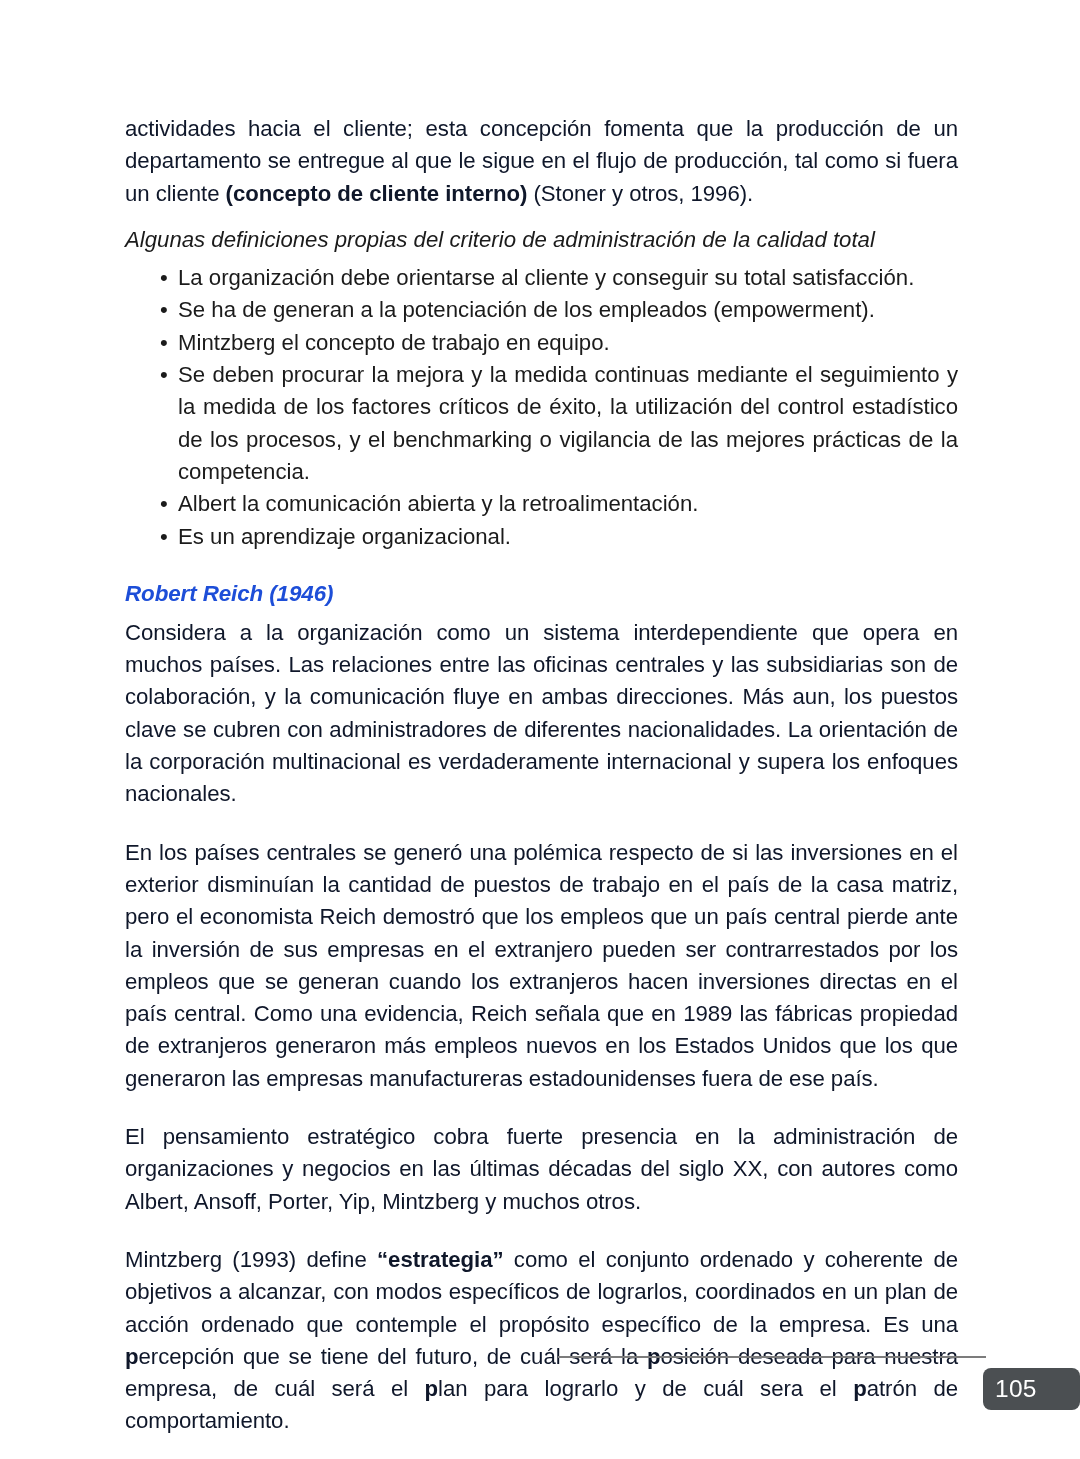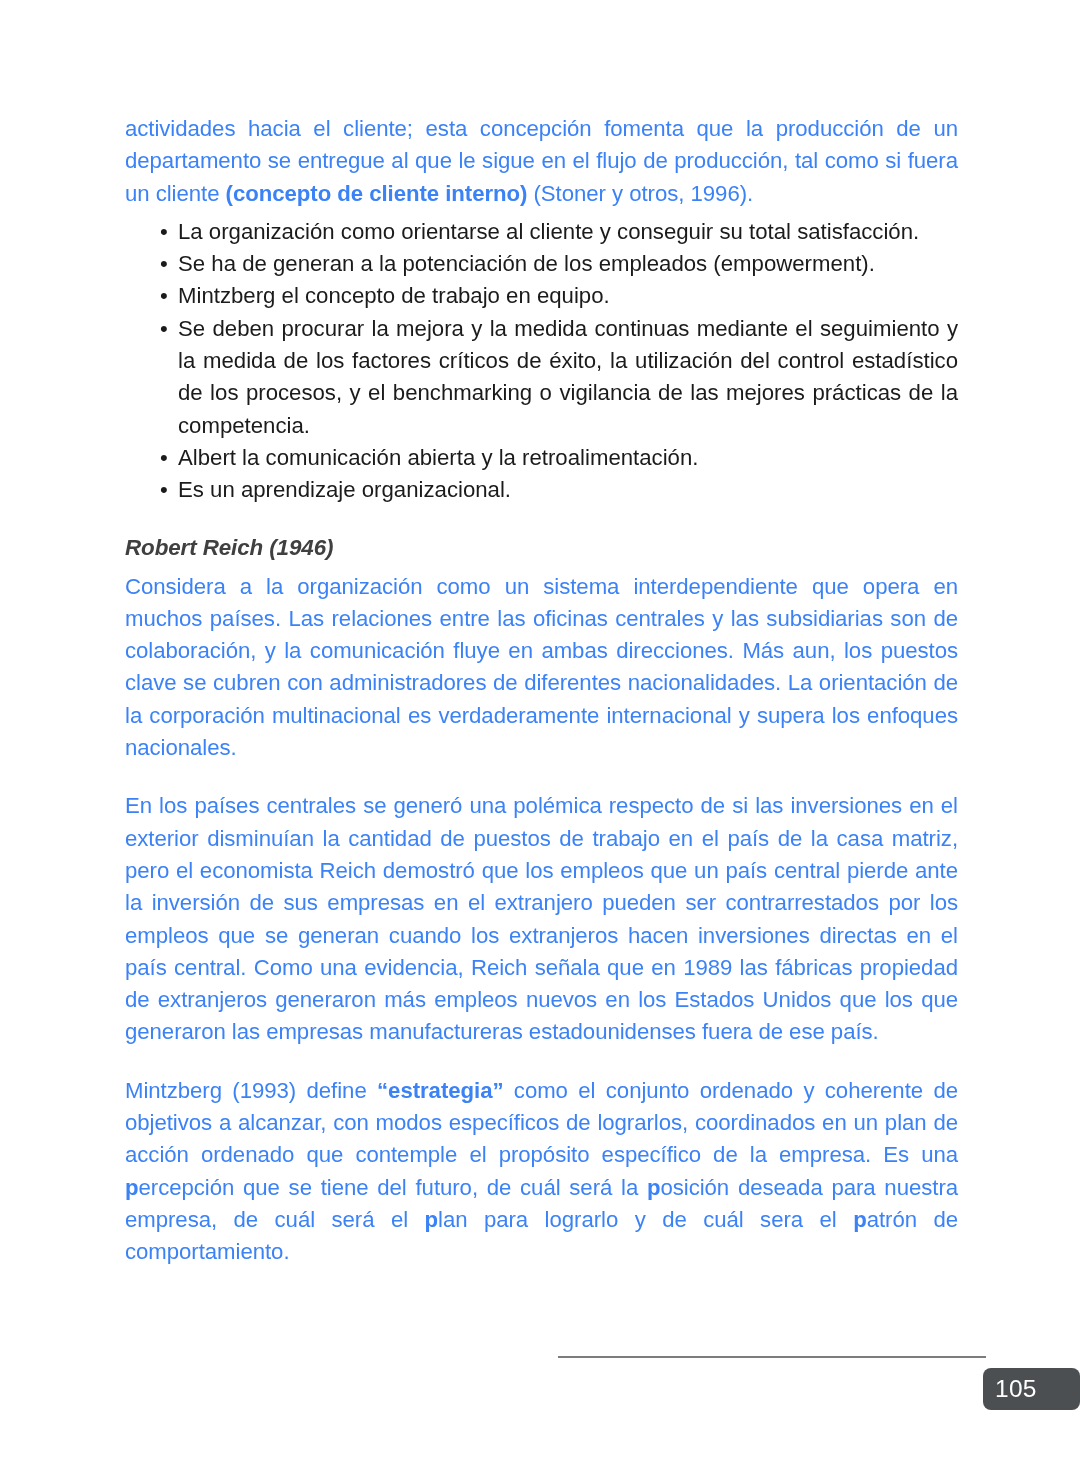--- a/index.html
+++ b/index.html
@@ -31,21 +31,21 @@
     width: 833px;
   }
 
   p.body-text {
     margin: 0 0 0 0;
     font-size: 22.2px;
     line-height: 32.3px;
     text-align: justify;
     text-justify: inter-word;
     letter-spacing: -0.05px;
-    color: #3b82f6;
+    color: #0f172a;
   }
 
   p.body-text + p.body-text {
     margin-top: 26px;
   }
 
   .lead-italic {
     margin: 14px 0 0 0;
     font-size: 22.2px;
     line-height: 32.3px;
@@ -81,21 +81,21 @@
   .bullet-list li .li-text {
     display: block;
   }
 
   h2.sub-heading {
     margin: 26px 0 8px 0;
     font-size: 22.4px;
     line-height: 30px;
     font-weight: bold;
     font-style: italic;
-    color: #404040;
+    color: #1d4ed8;
     letter-spacing: -0.1px;
   }
 
   .section-gap-top {
     margin-top: 22px;
   }
 
   b, strong { font-weight: bold; }
 
   
@@ -150,25 +150,26 @@
 </style>
 </head>
 <body>
 
 <div class="page">
 
   <div class="content">
 
     <p class="body-text"><span>actividades hacia el cliente; esta concepción fomenta que la producción de un departamento se entregue al que le sigue en el flujo de producción, tal como si fuera un cliente </span><b>(concepto de cliente interno)</b><span> (Stoner y otros, 1996).</span></p>
 
+    <p class="lead-italic">Algunas definiciones propias del criterio de administración de la calidad total</p>
 
     <ul class="bullet-list">
       <li>
           <span class="dot">•</span>
-          <span class="li-text">La organización como orientarse al cliente y conseguir su total satisfacción.</span>
+          <span class="li-text">La organización debe orientarse al cliente y conseguir su total satisfacción.</span>
         </li>
       <li>
           <span class="dot">•</span>
           <span class="li-text">Se ha de generan a la potenciación de los empleados (empowerment).</span>
         </li>
       <li>
           <span class="dot">•</span>
           <span class="li-text">Mintzberg el concepto de trabajo en equipo.</span>
         </li>
       <li>
@@ -185,20 +186,21 @@
         </li>
     </ul>
 
     <h2 class="sub-heading">Robert Reich (1946)</h2>
 
     <p class="body-text">Considera a la organización como un sistema interdependiente que opera en muchos países. Las relaciones entre las oficinas centrales y las subsidiarias son de colaboración, y la comunicación fluye en ambas direcciones. Más aun, los puestos clave se cubren con administradores de diferentes nacionalidades. La orientación de la corporación multinacional es verdaderamente internacional y supera los enfoques nacionales.</p>
 
     <p class="body-text">En los países centrales se generó una polémica respecto de si las inversiones en el exterior disminuían la cantidad de puestos de trabajo en el país de la casa matriz, pero el economista Reich demostró que los empleos que un país central pierde ante la inversión de sus empresas en el extranjero pueden ser contrarrestados por los empleos que se generan cuando los extranjeros hacen inversiones directas en el país central. Como una evidencia, Reich señala que en 1989 las fábricas propiedad de extranjeros generaron más empleos nuevos en los Estados Unidos que los que generaron las empresas manufactureras estadounidenses fuera de ese país.</p>
 
 
+    <p class="body-text">El pensamiento estratégico cobra fuerte presencia en la administración de organizaciones y negocios en las últimas décadas del siglo XX, con autores como Albert, Ansoff, Porter, Yip, Mintzberg y muchos otros.</p>
 
     <p class="body-text"><span>Mintzberg (1993) define </span><b>“estrategia”</b><span> como el conjunto ordenado y coherente de objetivos a alcanzar, con modos específicos de lograrlos, coordinados en un plan de acción ordenado que contemple el propósito específico de la empresa. Es una </span><b>p</b><span>ercepción que se tiene del futuro, de cuál será la </span><b>p</b><span>osición deseada para nuestra empresa, de cuál será el </span><b>p</b><span>lan para lograrlo y de cuál sera el </span><b>p</b><span>atrón de comportamiento.</span></p>
 
   </div>
 
   <div class="footer">
     <div class="footer-rule"></div>
     <div class="page-number-box">
       <span class="num">105</span>
     </div>

